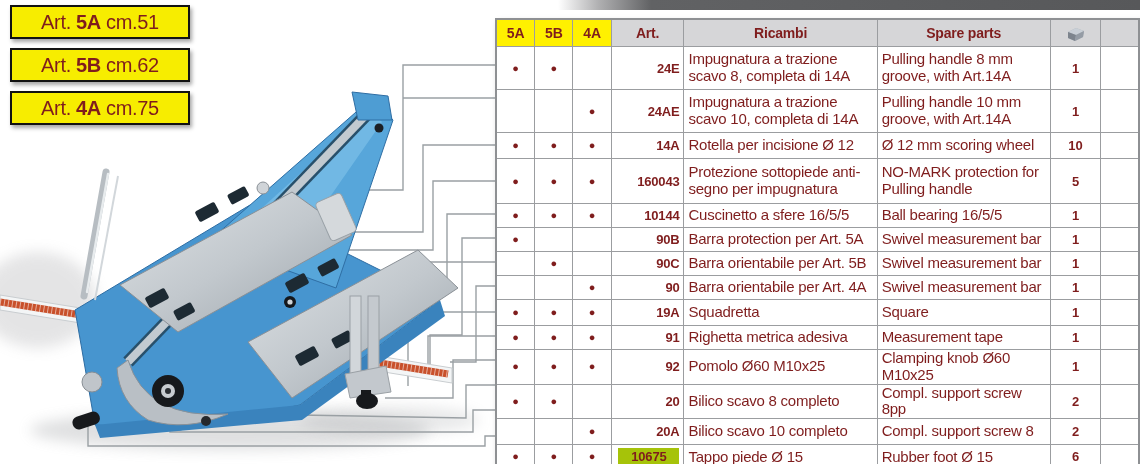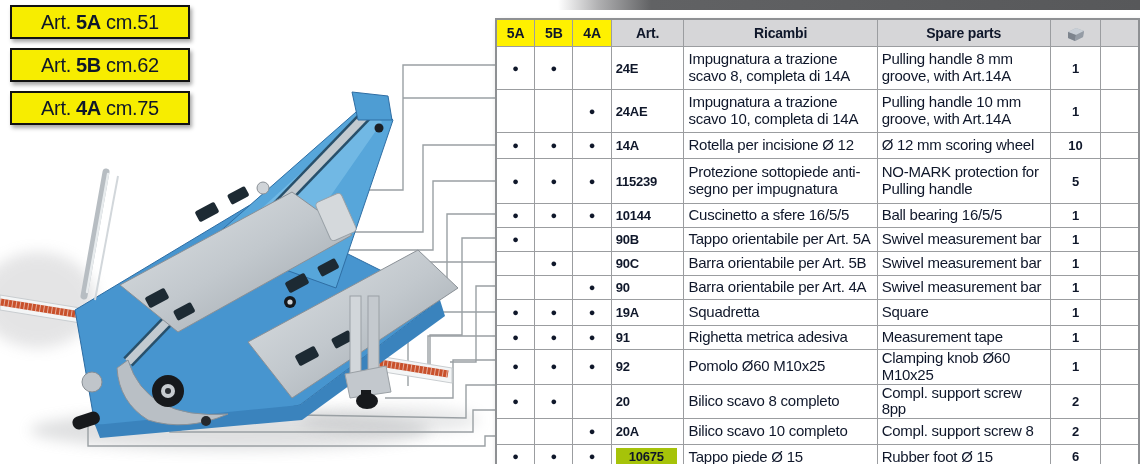--- a/index.html
+++ b/index.html
@@ -1,37 +1,37 @@
 <!DOCTYPE html>
 <html><head>
 <meta charset="utf-8">
 <style>
   html,body{margin:0;padding:0;background:#fff;}
   .stage{position:relative;width:1140px;height:464px;background:#fff;overflow:hidden;
-         font-family:"Liberation Sans",sans-serif;color:#0f172a;}
+         font-family:"Liberation Sans",sans-serif;color:#7f1d1d;}
   
   .topbar{position:absolute;top:0;left:558px;right:0;height:10px;
           background:linear-gradient(90deg,rgba(120,120,123,0) 0%,rgba(110,110,113,.55) 7%,#616264 16%,#57585a 100%);}
   
   .art-label{position:absolute;left:10px;width:176px;height:30px;background:#f7ed00;
              border:2px solid #121212;box-shadow:2px 3px 4px rgba(0,0,0,.35);
              display:flex;align-items:center;justify-content:center;
              font-size:20px;letter-spacing:-.3px;white-space:nowrap;}
   .art-label .code{font-weight:bold;margin:0 5px;}
   .lbl1{top:5px}.lbl2{top:48px}.lbl3{top:91px}
   
   .artwork{position:absolute;left:0;top:0;pointer-events:none;}
   
   table.parts{position:absolute;left:495px;top:18px;border-collapse:collapse;table-layout:fixed;
               background:#fff;border:2px solid #8e9093;box-shadow:3px 4px 7px rgba(0,0,0,.22);}
   table.parts td, table.parts th{border:1px solid #9b9da0;padding:0 4px;overflow:hidden;}
   th{height:26px;font-size:14px;font-weight:bold;background:#d6d6d8;text-align:center;letter-spacing:-.2px;}
   th.model{background:#fff100;width:30px;}
   td.dot{text-align:center;font-size:11px;line-height:1;padding:0;}
-  td.art{text-align:left;font-weight:bold;font-size:13px;letter-spacing:-.2px;}
+  td.art{text-align:right;font-weight:bold;font-size:13px;letter-spacing:-.2px;}
   td.txt{font-weight:normal;font-size:15px;letter-spacing:-.25px;line-height:1.12;}
   td.qty{text-align:center;font-weight:bold;font-size:13px;}
   .hl{background:#a6c309;padding:1px 13px;}
   th.qtyh svg{vertical-align:middle;}
 </style>
 </head>
 <body>
 
 <div class="stage">
 
@@ -218,42 +218,42 @@
         <td class="art"><span>14A</span></td>
         <td class="txt">Rotella per incisione Ø 12</td>
         <td class="txt">Ø 12 mm scoring wheel</td>
         <td class="qty">10</td>
         <td></td>
       </tr>
       <tr style="height:45px">
         <td class="dot">●</td>
         <td class="dot">●</td>
         <td class="dot">●</td>
-        <td class="art"><span>115239</span></td>
+        <td class="art"><span>160043</span></td>
         <td class="txt">Protezione sottopiede anti-segno per impugnatura</td>
         <td class="txt">NO-MARK protection for Pulling handle</td>
         <td class="qty">5</td>
         <td></td>
       </tr>
       <tr style="height:24px">
         <td class="dot">●</td>
         <td class="dot">●</td>
         <td class="dot">●</td>
         <td class="art"><span>10144</span></td>
         <td class="txt">Cuscinetto a sfere 16/5/5</td>
         <td class="txt">Ball bearing 16/5/5</td>
         <td class="qty">1</td>
         <td></td>
       </tr>
       <tr style="height:24px">
         <td class="dot">●</td>
         <td class="dot"></td>
         <td class="dot"></td>
         <td class="art"><span>90B</span></td>
-        <td class="txt">Tappo orientabile per Art. 5A</td>
+        <td class="txt">Barra protection per Art. 5A</td>
         <td class="txt">Swivel measurement bar</td>
         <td class="qty">1</td>
         <td></td>
       </tr>
       <tr style="height:24px">
         <td class="dot"></td>
         <td class="dot">●</td>
         <td class="dot"></td>
         <td class="art"><span>90C</span></td>
         <td class="txt">Barra orientabile per Art. 5B</td>

